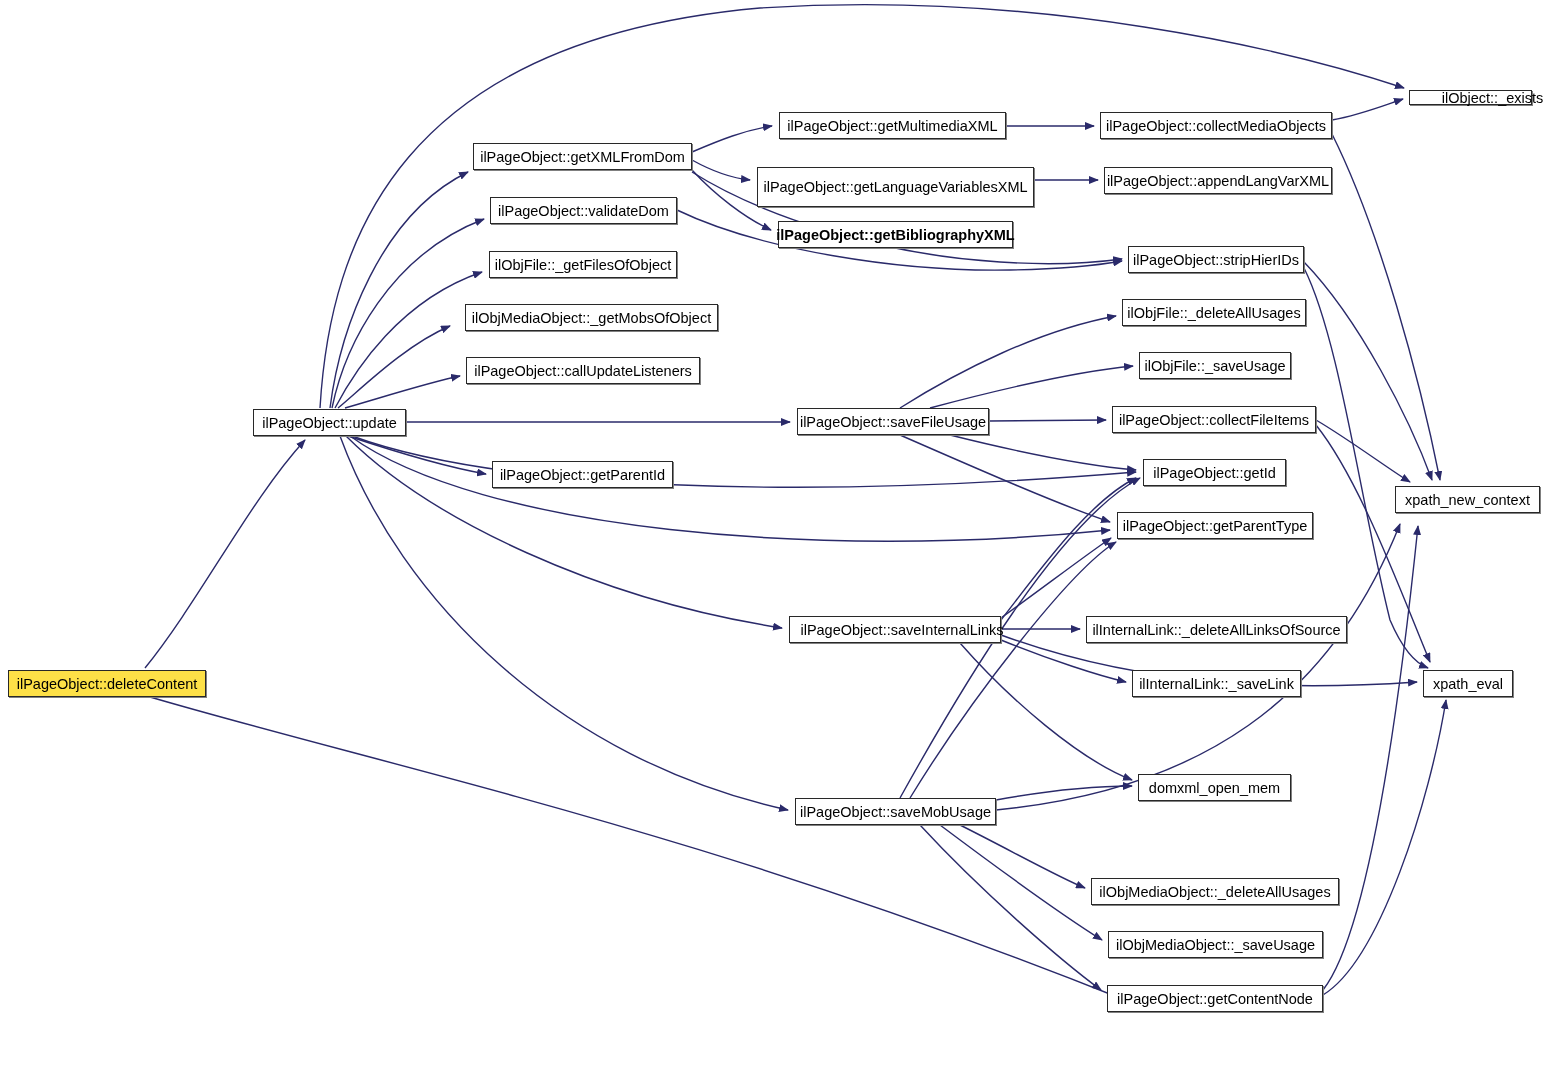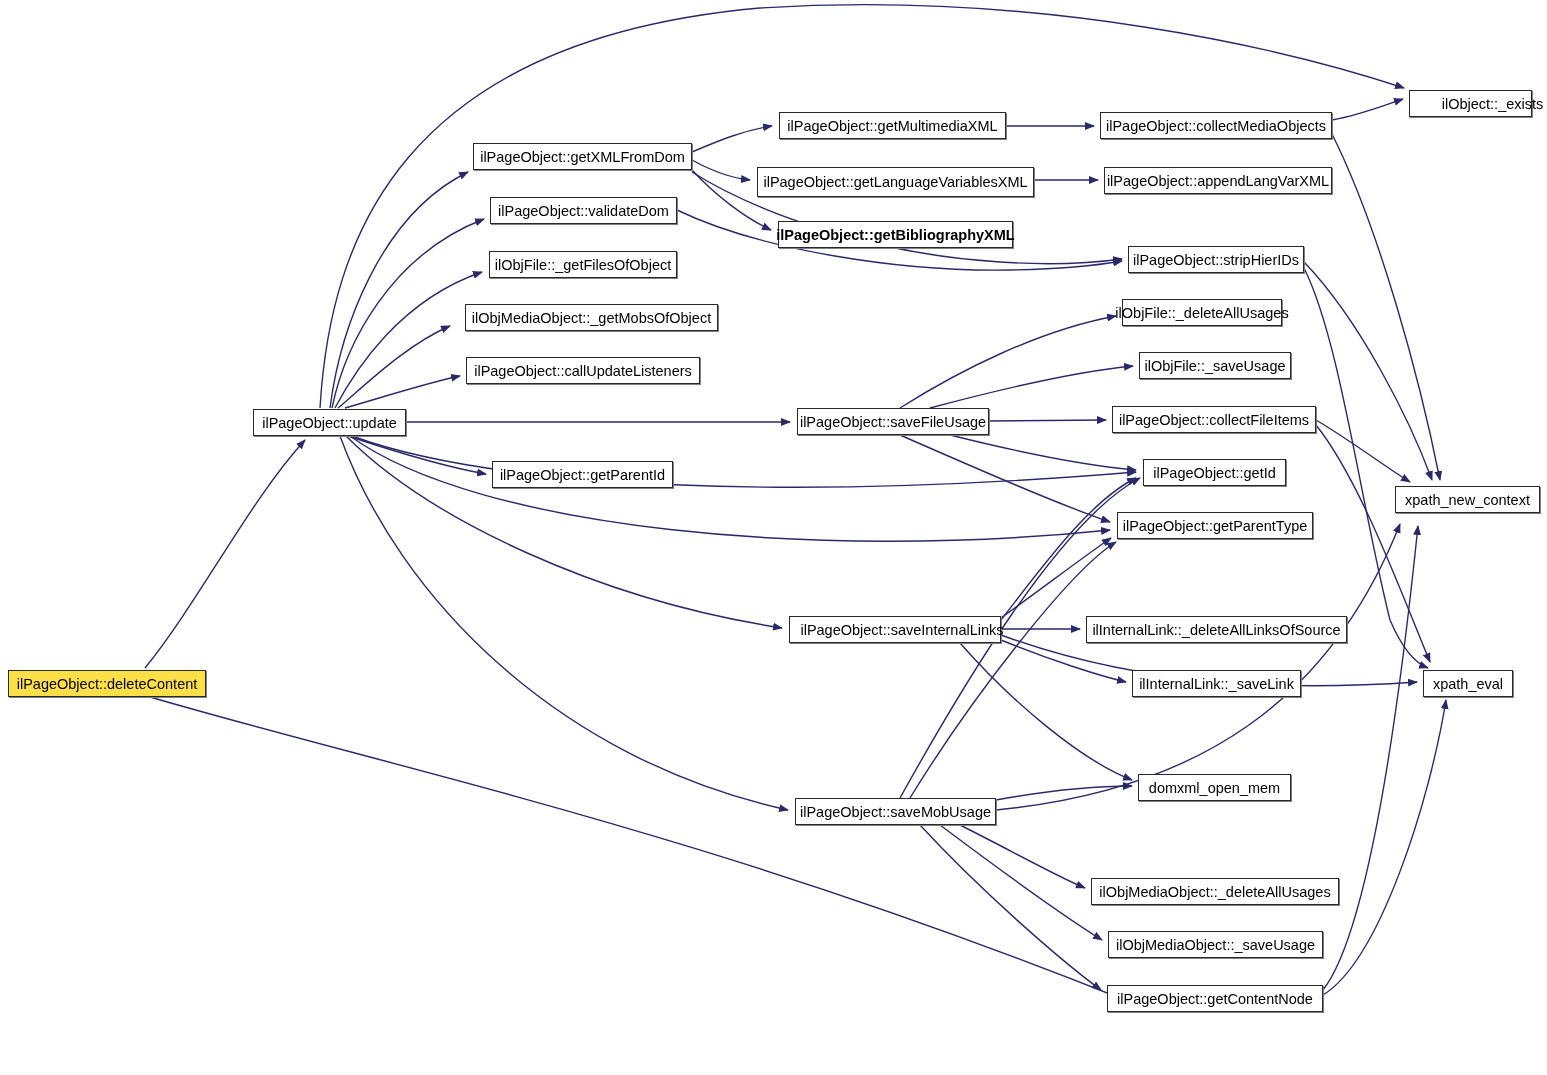--- a/index.html
+++ b/index.html
@@ -93,39 +93,39 @@
       </div>
       <div class="node" style="left: 466px; top: 357px; width: 234px; height: 27px;">
         <span>ilPageObject::callUpdateListeners</span>
       </div>
       <div class="node" style="left: 492px; top: 461px; width: 181px; height: 27px;">
         <span>ilPageObject::getParentId</span>
       </div>
       <div class="node" style="left: 779px; top: 112px; width: 227px; height: 27px;">
         <span>ilPageObject::getMultimediaXML</span>
       </div>
-      <div class="node" style="left: 757px; top: 167px; width: 277px; height: 30px; text-align: right;">
+      <div class="node" style="left: 757px; top: 167px; width: 277px; height: 40px; text-align: right;">
         <span>ilPageObject::getLanguageVariablesXML</span>
       </div>
       <div class="node" style="left: 778px; top: 221px; width: 235px; height: 27px; font-weight: bold;">
         <span>ilPageObject::getBibliographyXML</span>
       </div>
       <div class="node" style="left: 1100px; top: 112px; width: 232px; height: 27px;">
         <span>ilPageObject::collectMediaObjects</span>
       </div>
       <div class="node" style="left: 1104px; top: 167px; width: 228px; height: 27px;">
         <span>ilPageObject::appendLangVarXML</span>
       </div>
-      <div class="node" style="left: 1409px; top: 90px; width: 123px; height: 27px; padding-left: 44px;">
+      <div class="node" style="left: 1409px; top: 90px; width: 123px; height: 15px; padding-left: 44px;">
         <span>ilObject::_exists</span>
       </div>
       <div class="node" style="left: 1128px; top: 246px; width: 176px; height: 27px;">
         <span>ilPageObject::stripHierIDs</span>
       </div>
-      <div class="node" style="left: 1122px; top: 299px; width: 160px; height: 27px;">
+      <div class="node" style="left: 1122px; top: 299px; width: 184px; height: 27px;">
         <span>ilObjFile::_deleteAllUsages</span>
       </div>
       <div class="node" style="left: 1139px; top: 352px; width: 152px; height: 27px;">
         <span>ilObjFile::_saveUsage</span>
       </div>
       <div class="node" style="left: 1112px; top: 406px; width: 204px; height: 27px;">
         <span>ilPageObject::collectFileItems</span>
       </div>
       <div class="node" style="left: 1143px; top: 459px; width: 143px; height: 27px;">
         <span>ilPageObject::getId</span>

